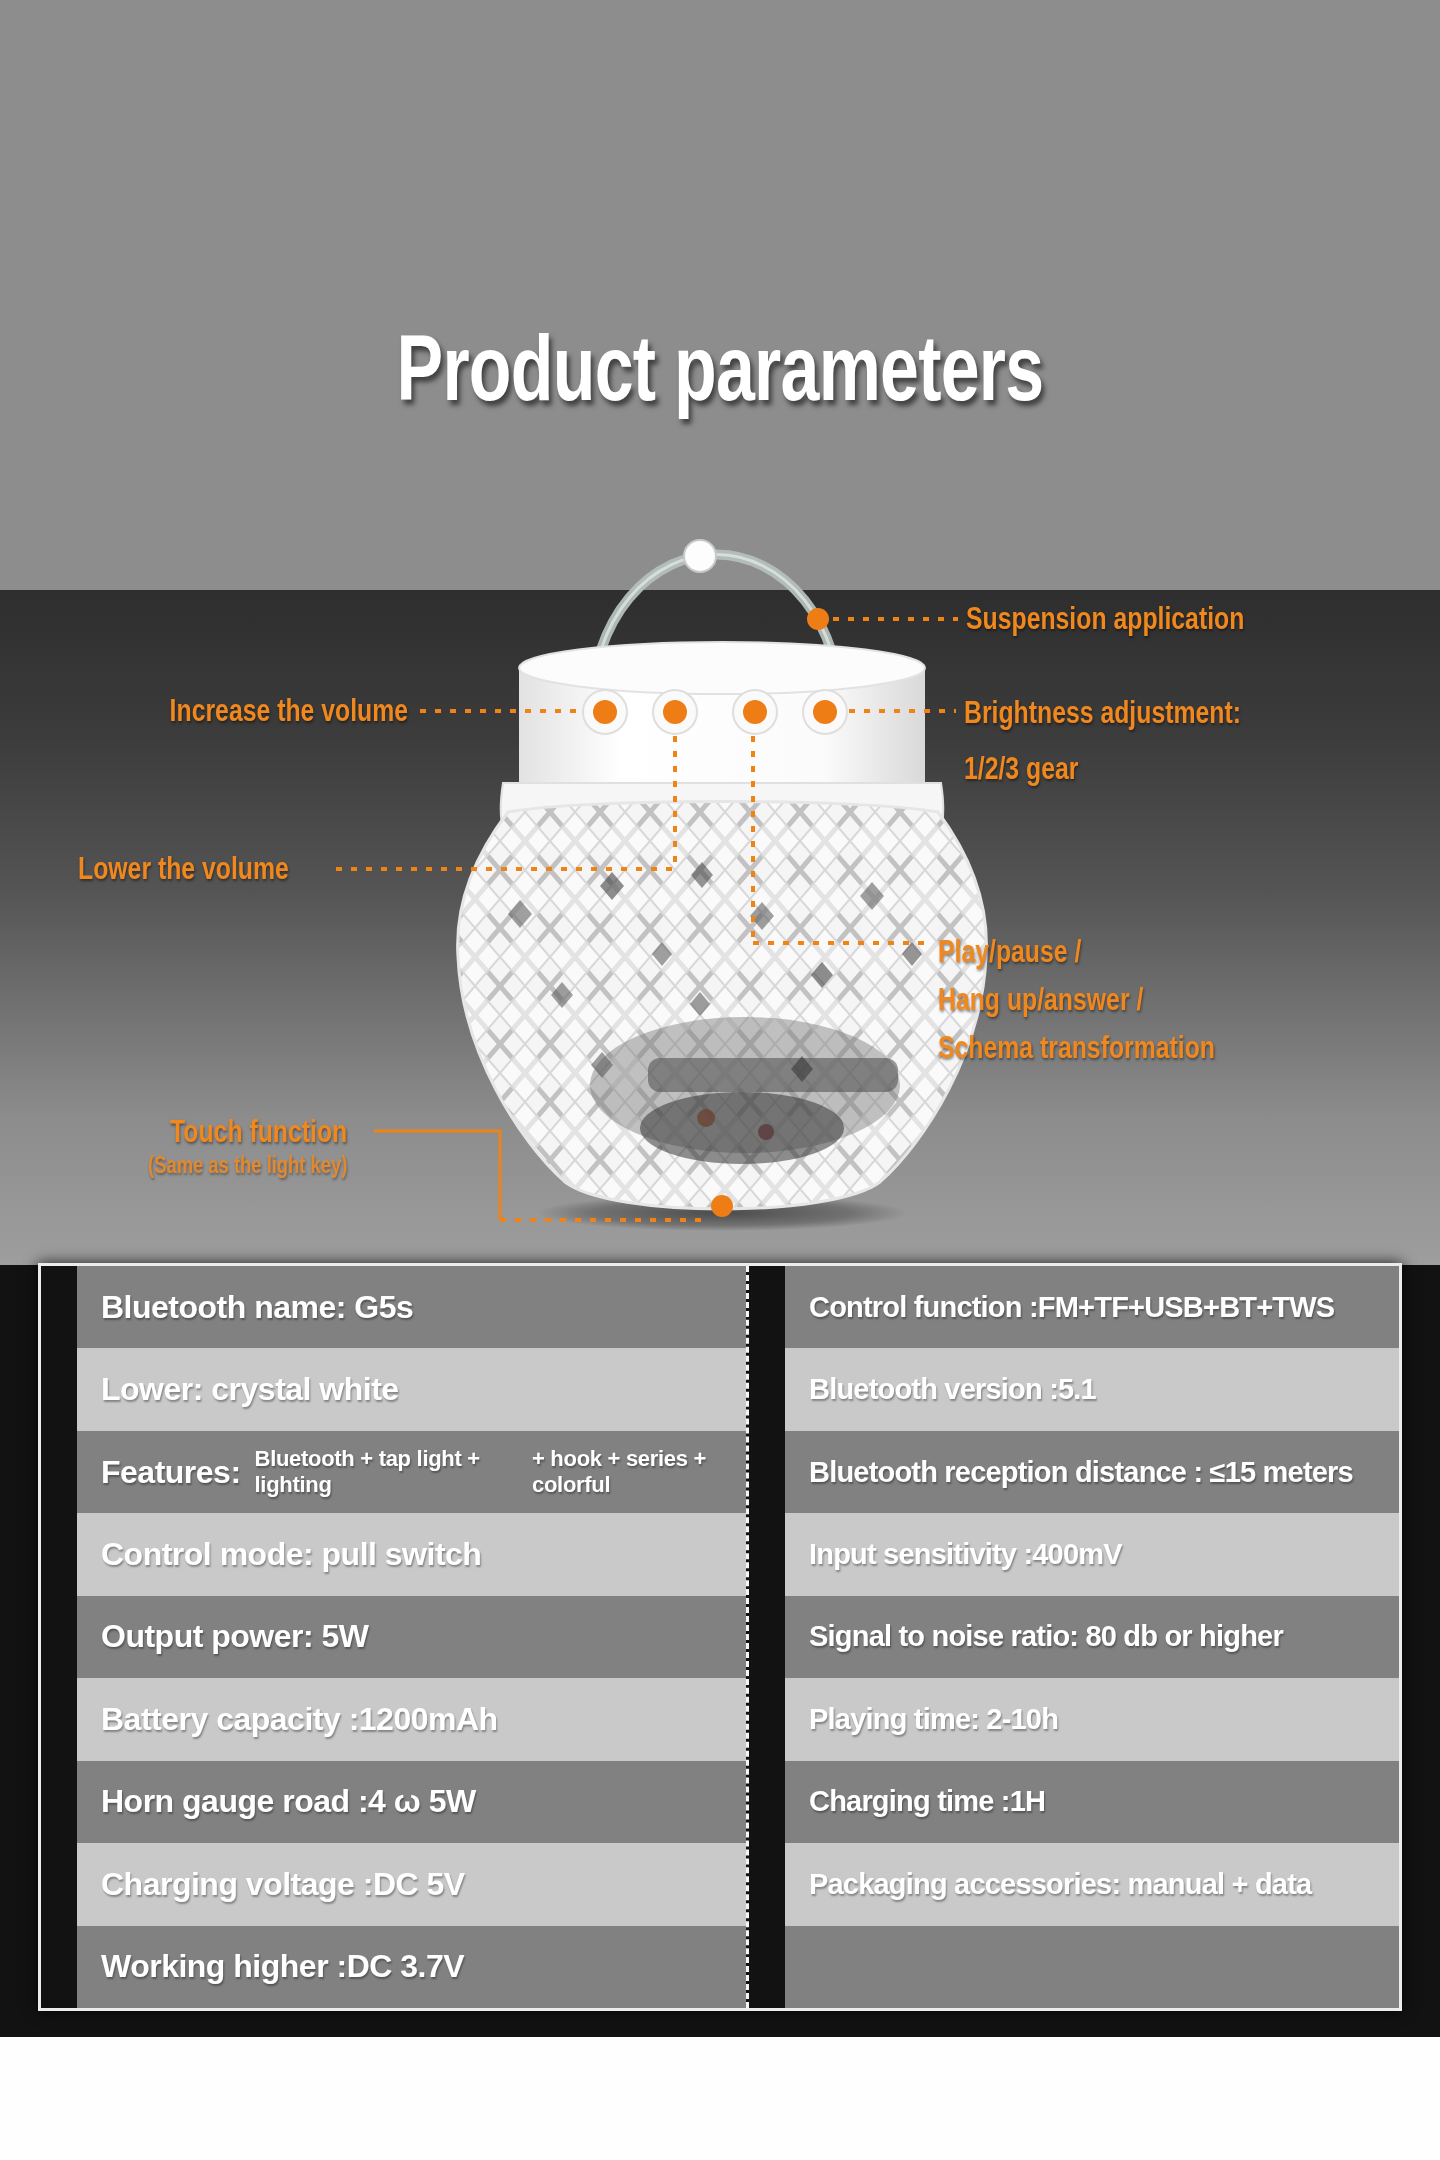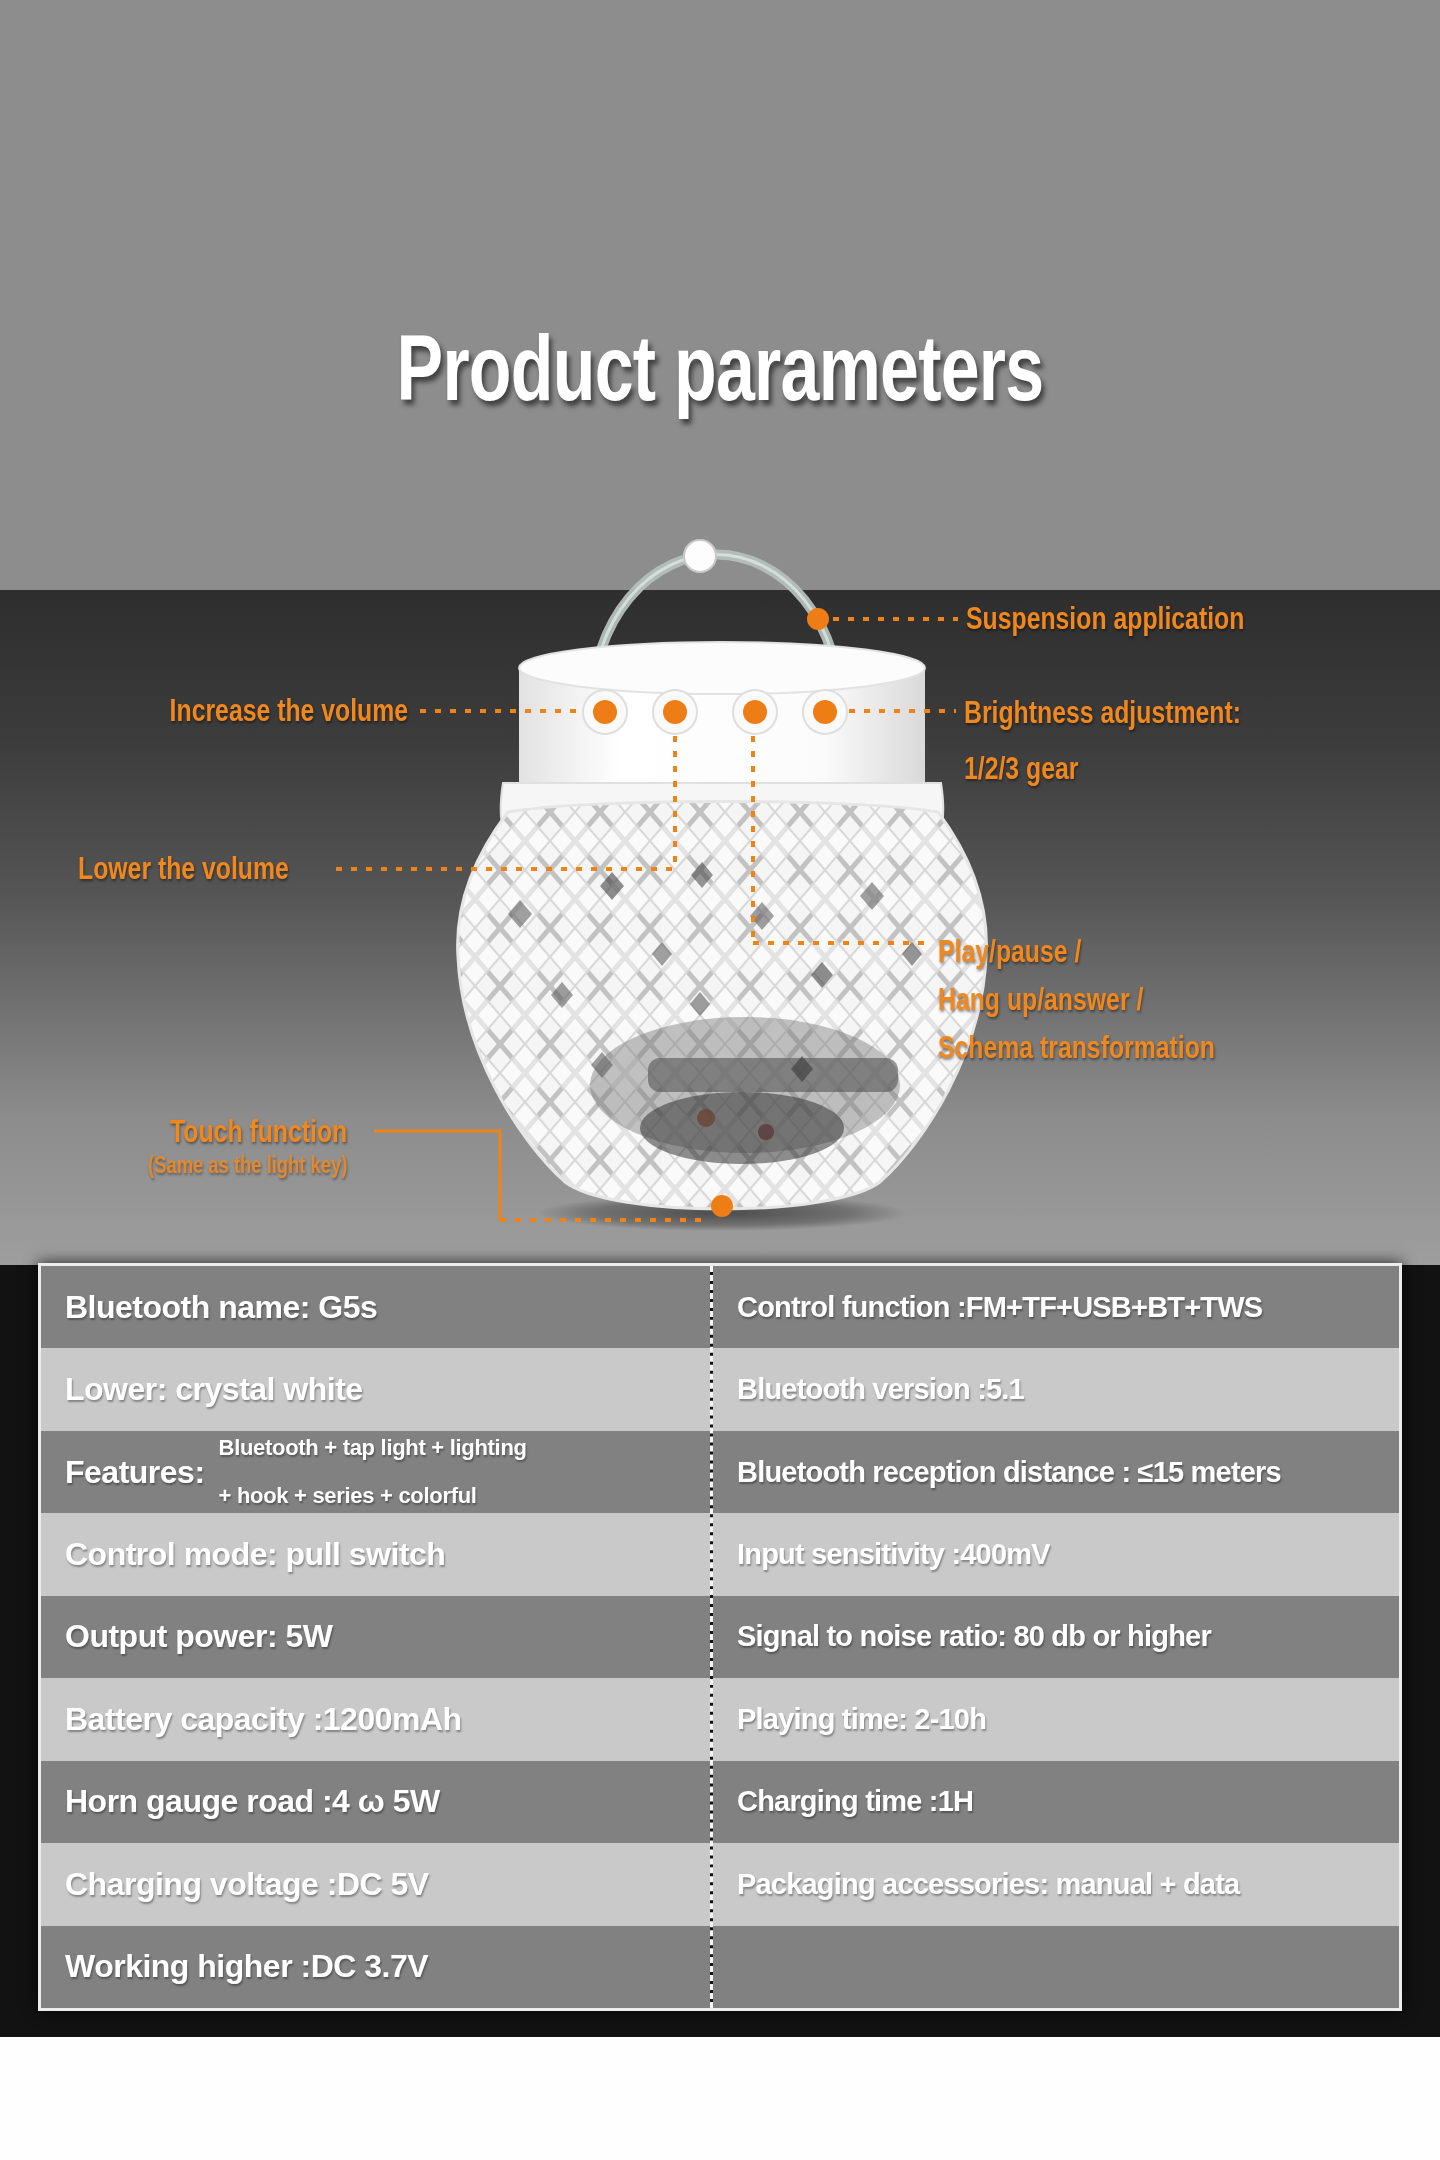--- a/index.html
+++ b/index.html
@@ -33,31 +33,31 @@
   .ann-brightness1{left:964px;top:694px;}
   .ann-brightness2{left:964px;top:750px;}
   .ann-play{left:938px;top:928px;line-height:48px;}
   .ann-touch1{left:170px;top:1113px;}
   .ann-touch2{left:148px;top:1151px;font-size:23px;line-height:28px;opacity:.85;}
 
   
   .spec-table{position:absolute;left:38px;top:1263px;width:1364px;height:748px;
     border:3px solid #ececec;box-sizing:border-box;display:flex;
     box-shadow:0 0 14px rgba(0,0,0,.8);}
-  .col{display:flex;flex-direction:column;height:100%;}
+  .col{display:flex;flex-direction:column;height:100%;padding-left:36px;}
   .col-left{width:669px;flex:none;}
   .col-right{flex:1;border-left:3px dashed #f4f4f4;}
   .row{flex:1;display:flex;align-items:center;padding-left:24px;color:#fff;
     font-weight:bold;font-size:32px;letter-spacing:-.5px;overflow:hidden;
     text-shadow:1px 2px 2px rgba(0,0,0,.35);}
   .col .row:nth-child(odd){background:#818181;}
   .col .row:nth-child(even){background:#c9c9c9;}
   .col-right .row{font-size:29px;letter-spacing:-.8px;}
   .feat-label{font-size:32px;}
-  .feat-val{display:flex;flex-direction:column;margin-left:14px;font-size:22px;
+  .feat-val{display:flex;margin-left:14px;font-size:22px;
     line-height:26px;letter-spacing:-.3px;gap:22px;}
 </style>
 </head>
 <body>
 
 <div class="canvas">
 
   <div class="sec-header"></div>
   <div class="sec-product"></div>
   <div class="sec-table"></div>

